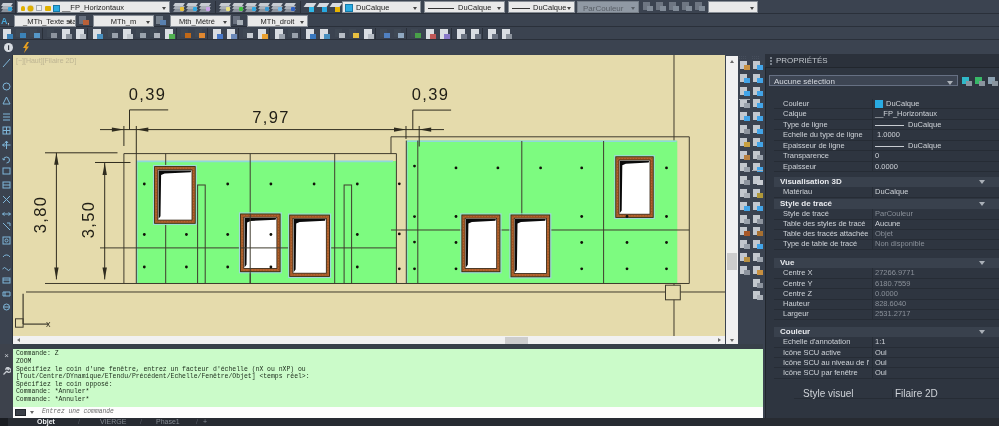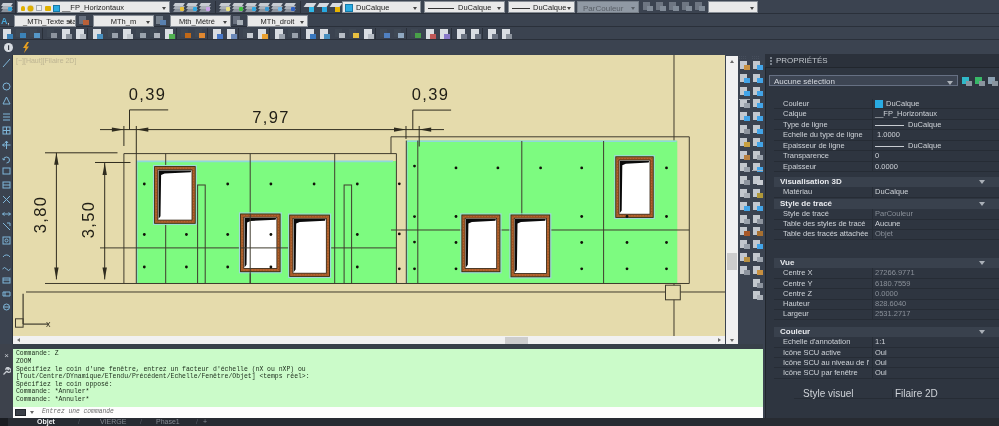--- a/index.html
+++ b/index.html
@@ -756,20 +756,25 @@
 <div style="position:absolute;left:774px;top:219px;width:225px;height:10.5px;border-bottom:1px solid #262c35;font-size:7.5px;line-height:10px;">
       <span style="position:absolute;left:9px;width:86px;overflow:hidden;white-space:nowrap;color:#cfd3d8;">Table des styles de tracé</span>
       <div style="position:absolute;left:98px;top:0;width:1px;height:10.5px;background:#262c35;"></div>
       <span style="position:absolute;left:101px;color:#cfd3d8;">Aucune</span>
     </div>
 <div style="position:absolute;left:774px;top:229px;width:225px;height:10.5px;border-bottom:1px solid #262c35;font-size:7.5px;line-height:10px;">
       <span style="position:absolute;left:9px;width:86px;overflow:hidden;white-space:nowrap;color:#cfd3d8;">Table des tracés attachée à</span>
       <div style="position:absolute;left:98px;top:0;width:1px;height:10.5px;background:#262c35;"></div>
       <span style="position:absolute;left:101px;color:#8a9099;">Objet</span>
     </div>
+<div style="position:absolute;left:774px;top:239px;width:225px;height:10.5px;border-bottom:1px solid #262c35;font-size:7.5px;line-height:10px;">
+      <span style="position:absolute;left:9px;width:86px;overflow:hidden;white-space:nowrap;color:#cfd3d8;">Type de table de tracé</span>
+      <div style="position:absolute;left:98px;top:0;width:1px;height:10.5px;background:#262c35;"></div>
+      <span style="position:absolute;left:101px;color:#8a9099;">Non disponible</span>
+    </div>
 <div style="position:absolute;left:774px;top:257.5px;width:225px;height:10.5px;background:#39414d;color:#e8eaee;font-size:8px;font-weight:bold;line-height:10px;">
       <span style="position:absolute;left:6px;">Vue</span>
       <span style="position:absolute;right:14px;top:3.5px;width:0;height:0;border-left:3px solid transparent;border-right:3px solid transparent;border-top:4px solid #aab0b8;"></span>
     </div>
 <div style="position:absolute;left:774px;top:268px;width:225px;height:10.5px;border-bottom:1px solid #262c35;font-size:7.5px;line-height:10px;">
       <span style="position:absolute;left:9px;width:86px;overflow:hidden;white-space:nowrap;color:#cfd3d8;">Centre X</span>
       <div style="position:absolute;left:98px;top:0;width:1px;height:10.5px;background:#262c35;"></div>
       <span style="position:absolute;left:101px;color:#8a9099;">27266.9771</span>
     </div>
 <div style="position:absolute;left:774px;top:278.5px;width:225px;height:10.5px;border-bottom:1px solid #262c35;font-size:7.5px;line-height:10px;">

